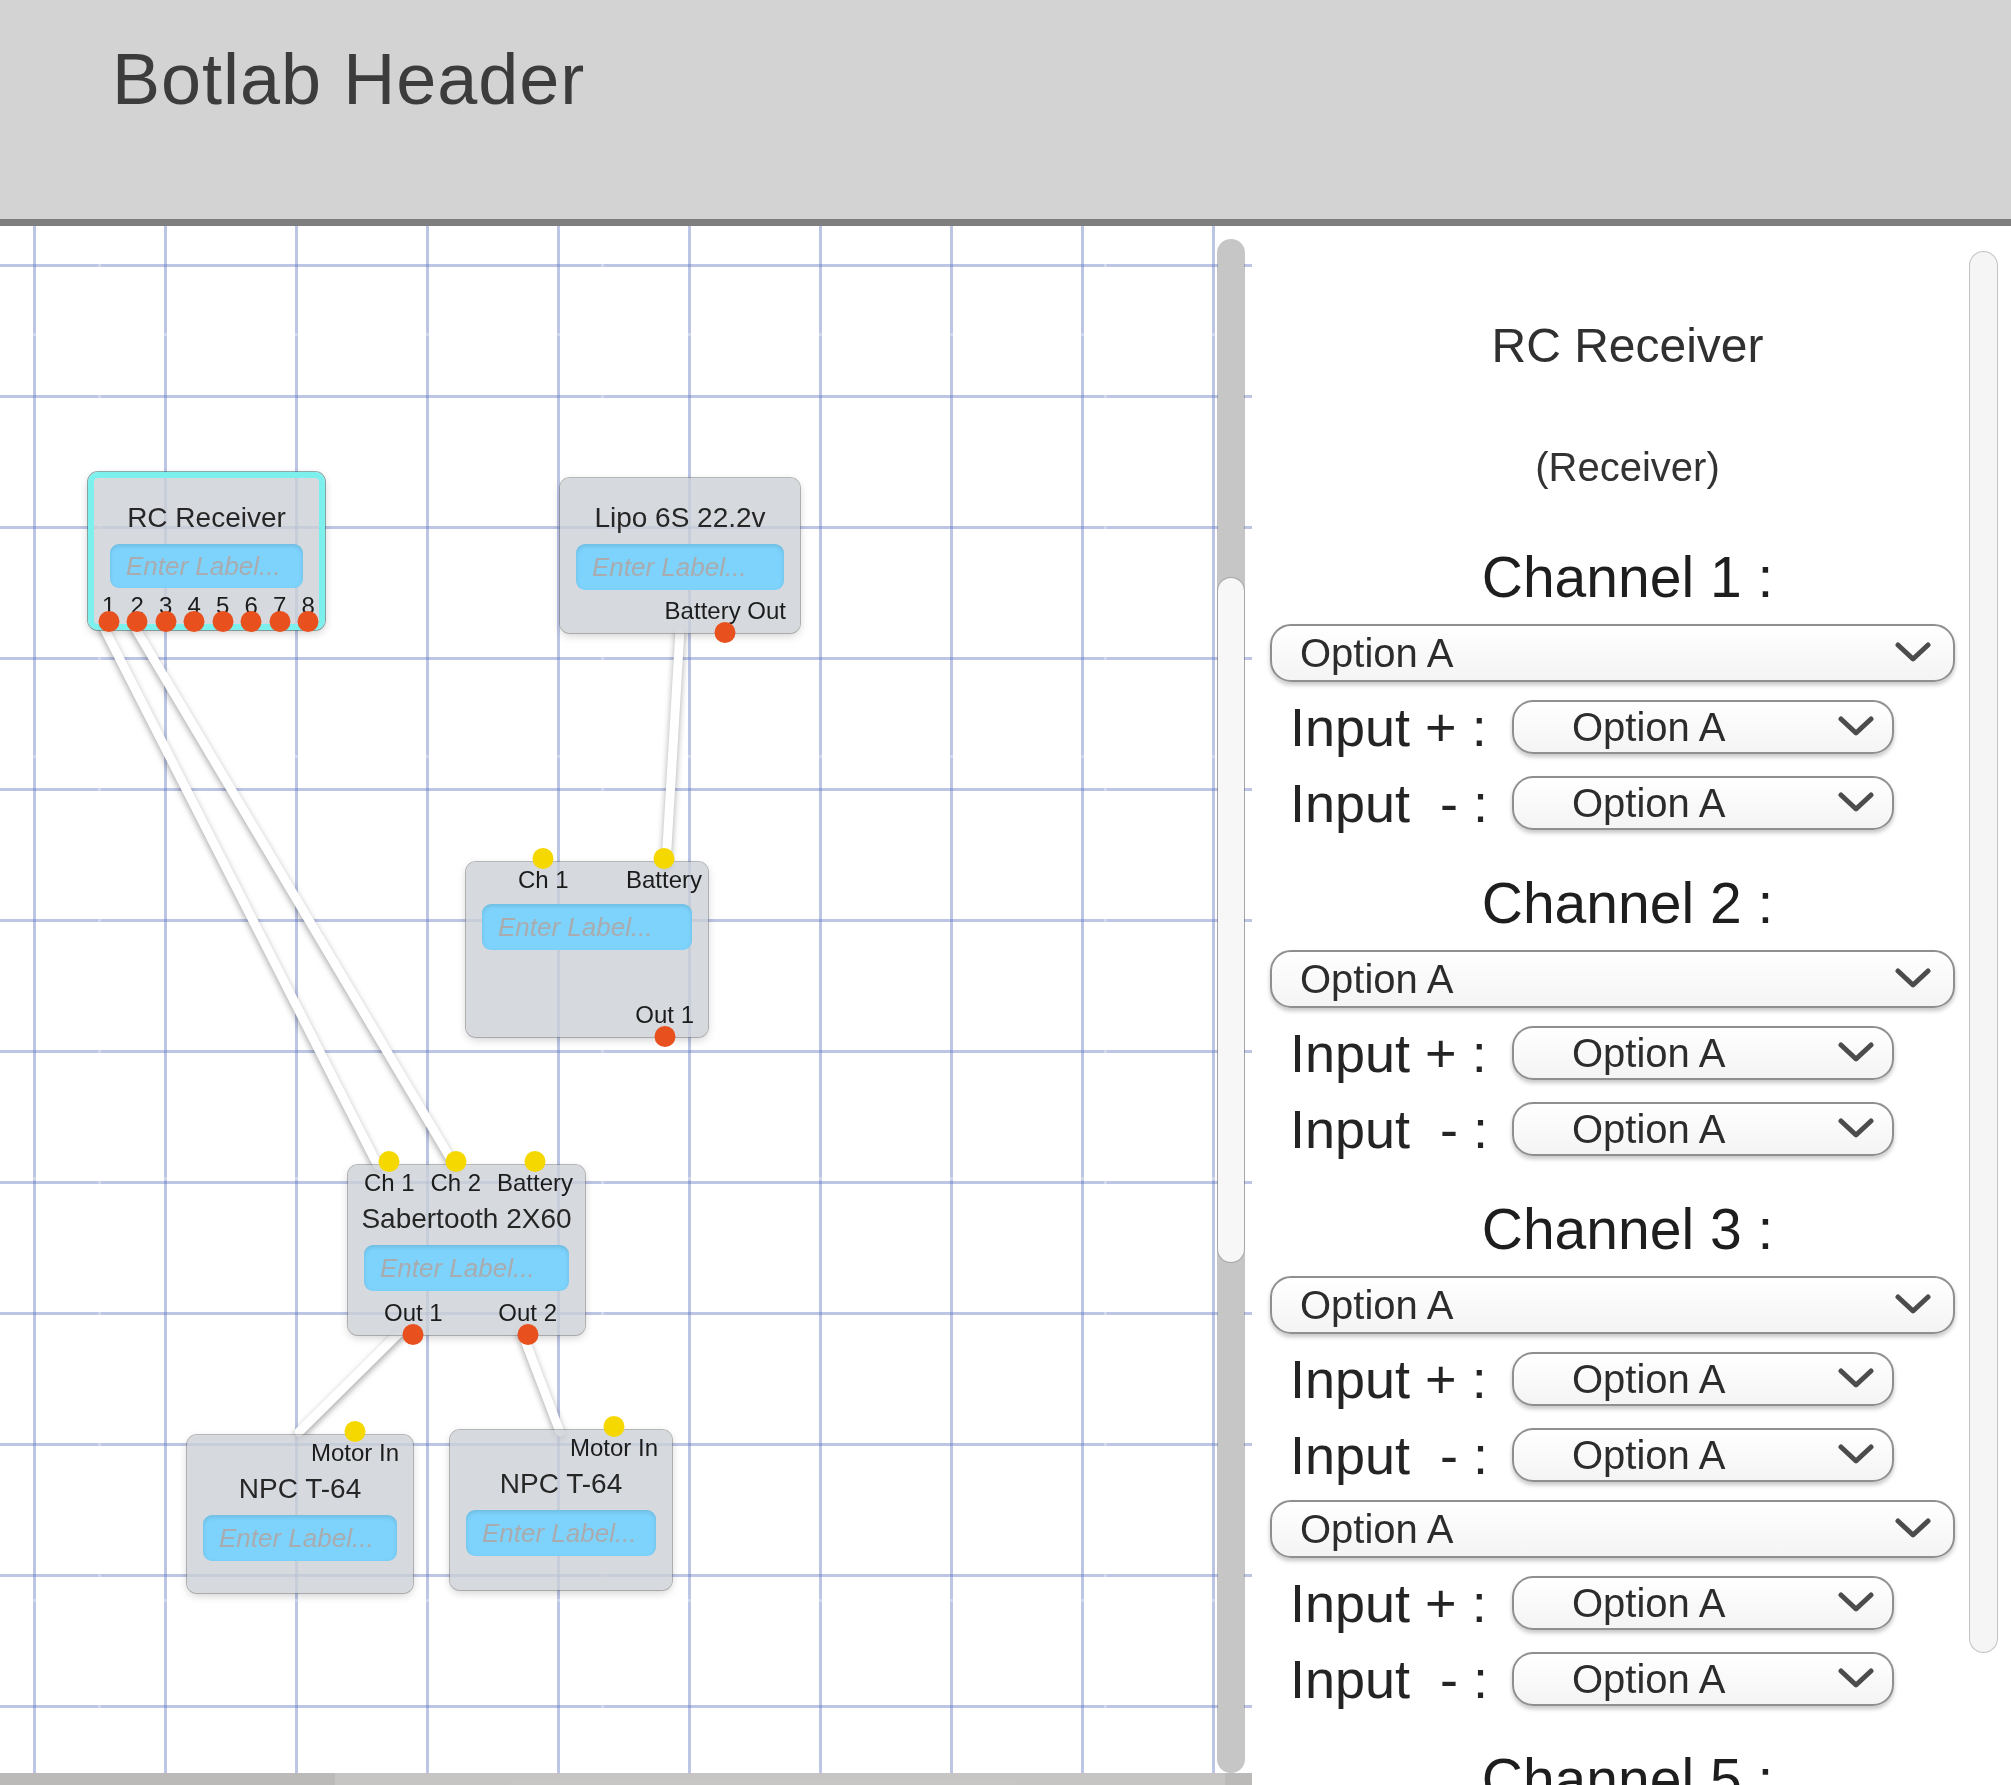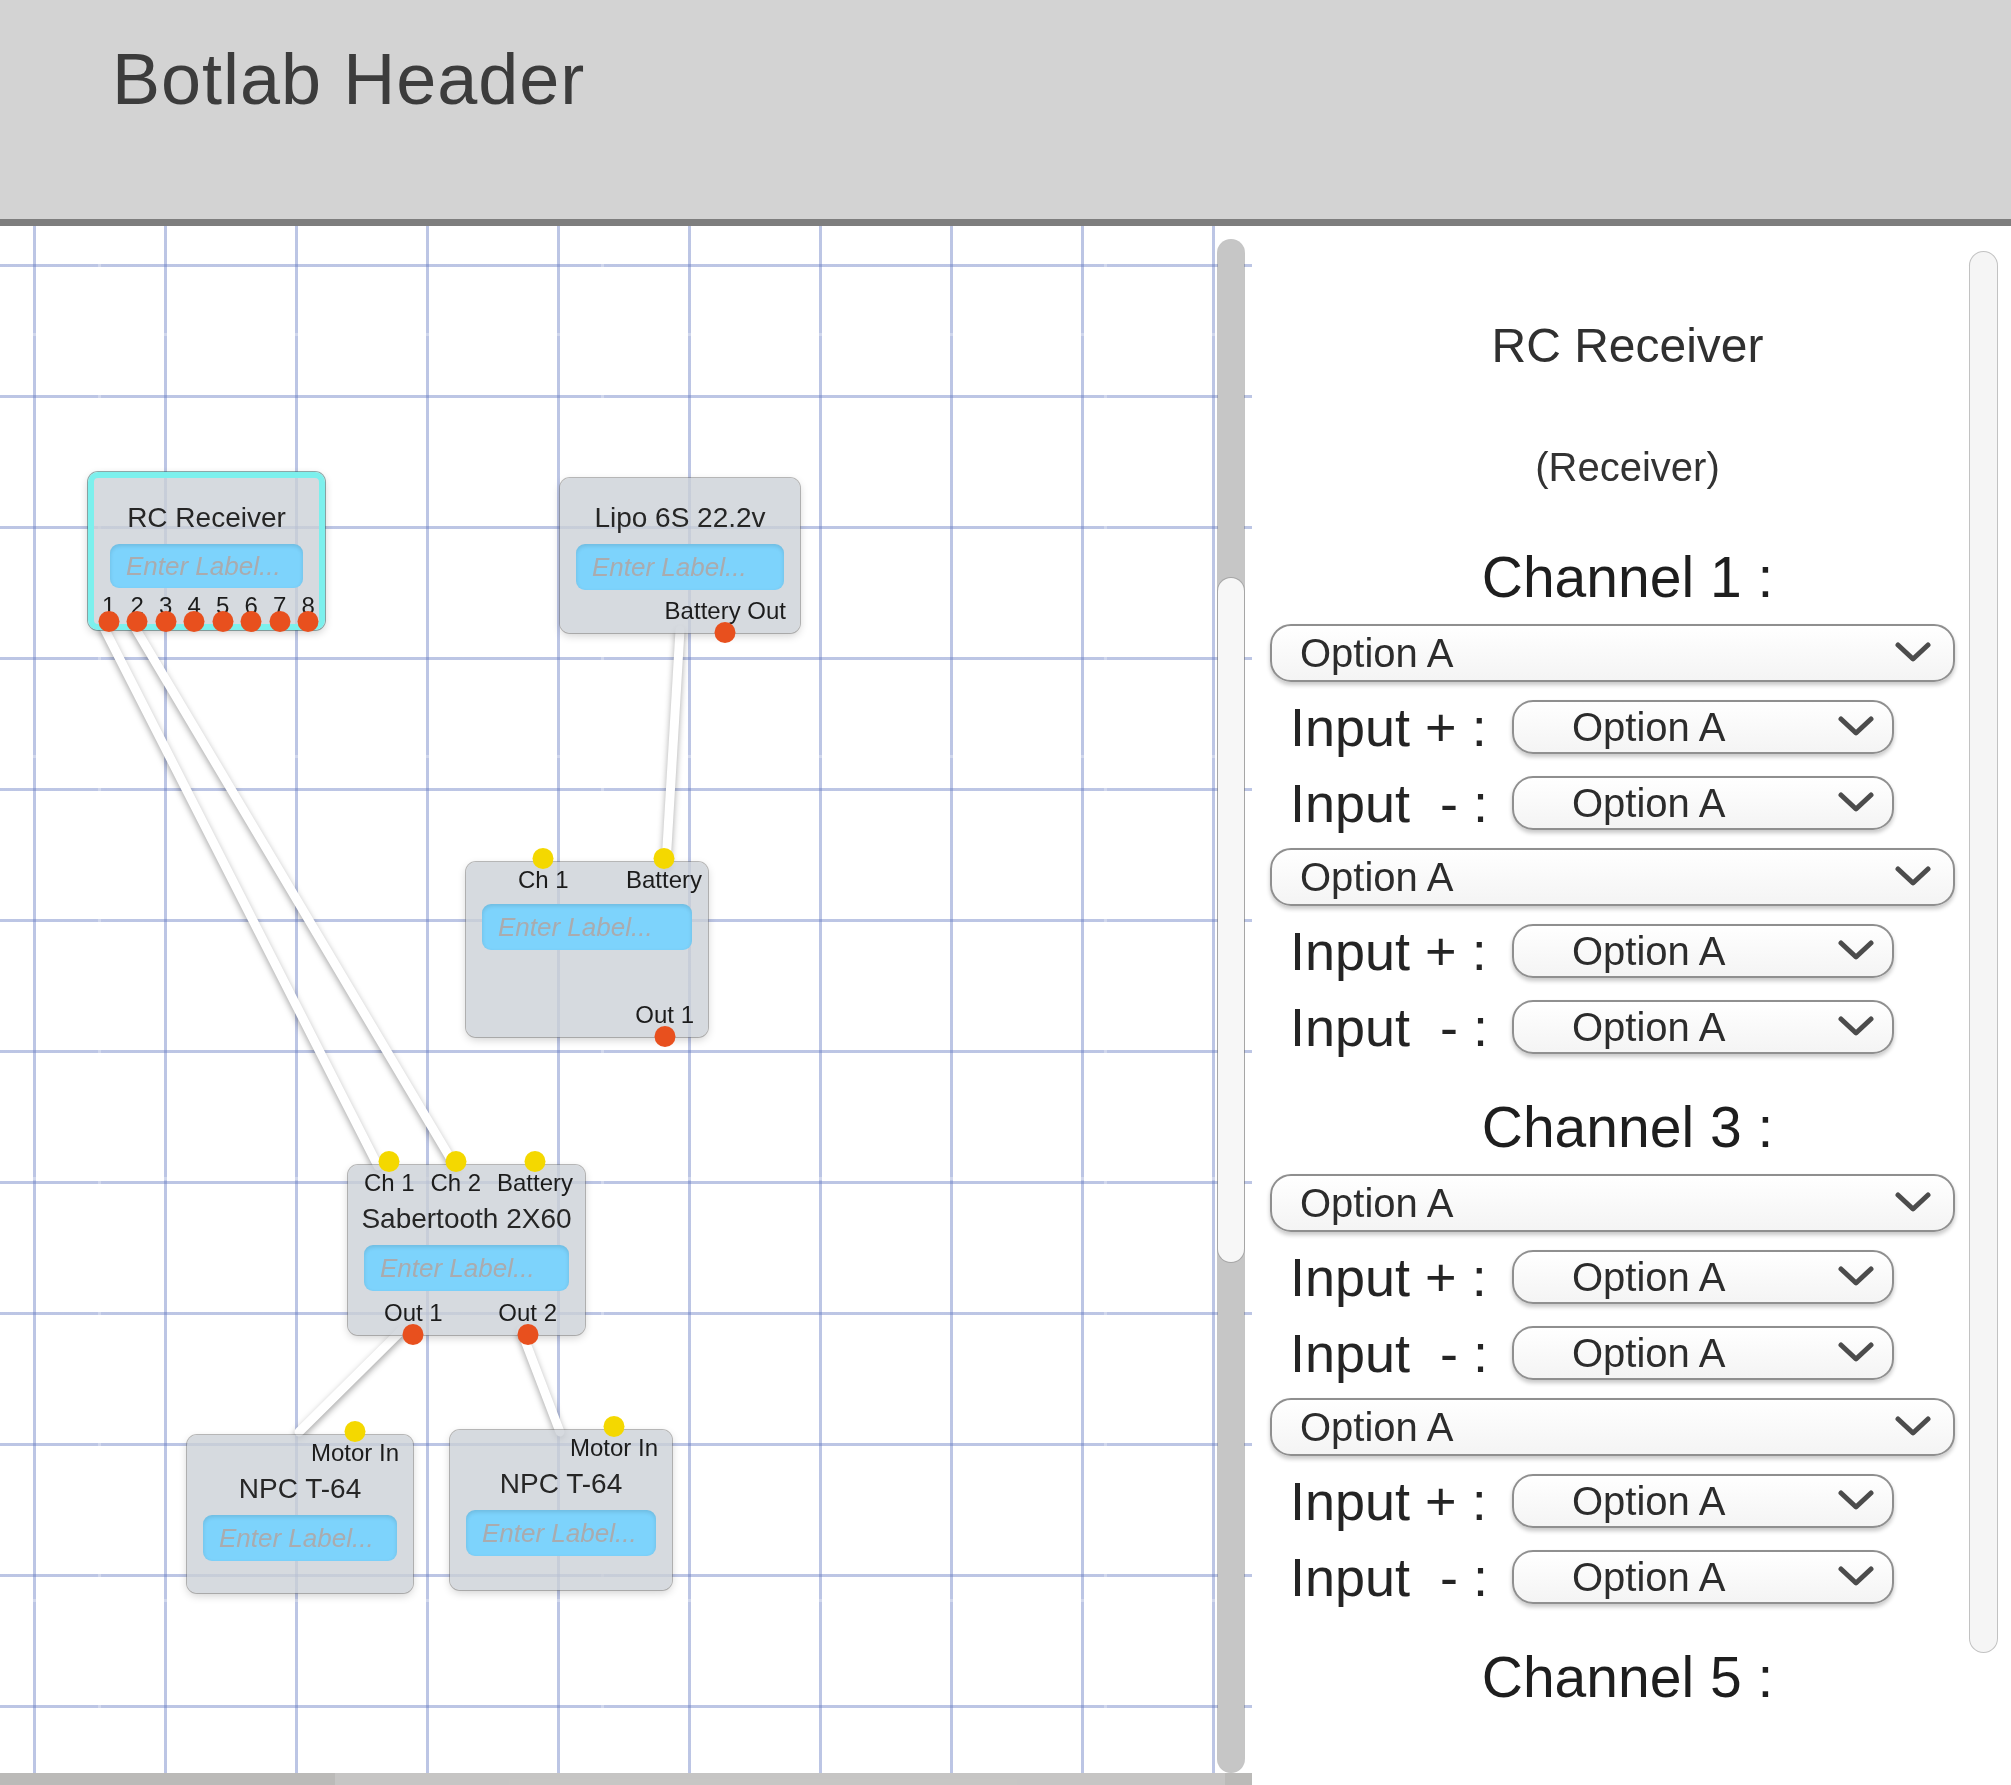--- a/index.html
+++ b/index.html
@@ -206,20 +206,21 @@
           <span class="lbl">Input  - :</span>
           <div class="dd small">
             <span class="dd-text">Option A</span>
             <svg width="36" height="22" viewBox="0 0 36 22" class="chev">
               <polyline points="3,3 18,17 33,3" fill="none" stroke="#4c4c4c" stroke-width="5" stroke-linecap="round" stroke-linejoin="round"></polyline>
             </svg>
           </div>
         </div>
       </div>
       <div class="channel">
+        <div class="channel-heading">Channel 2 :</div>
         <div class="dd wide">
           <span class="dd-text">Option A</span>
           <svg width="36" height="22" viewBox="0 0 36 22" class="chev">
             <polyline points="3,3 18,17 33,3" fill="none" stroke="#4c4c4c" stroke-width="5" stroke-linecap="round" stroke-linejoin="round"></polyline>
           </svg>
         </div>
         <div class="input-row">
           <span class="lbl">Input + :</span>
           <div class="dd small">
             <span class="dd-text">Option A</span>

